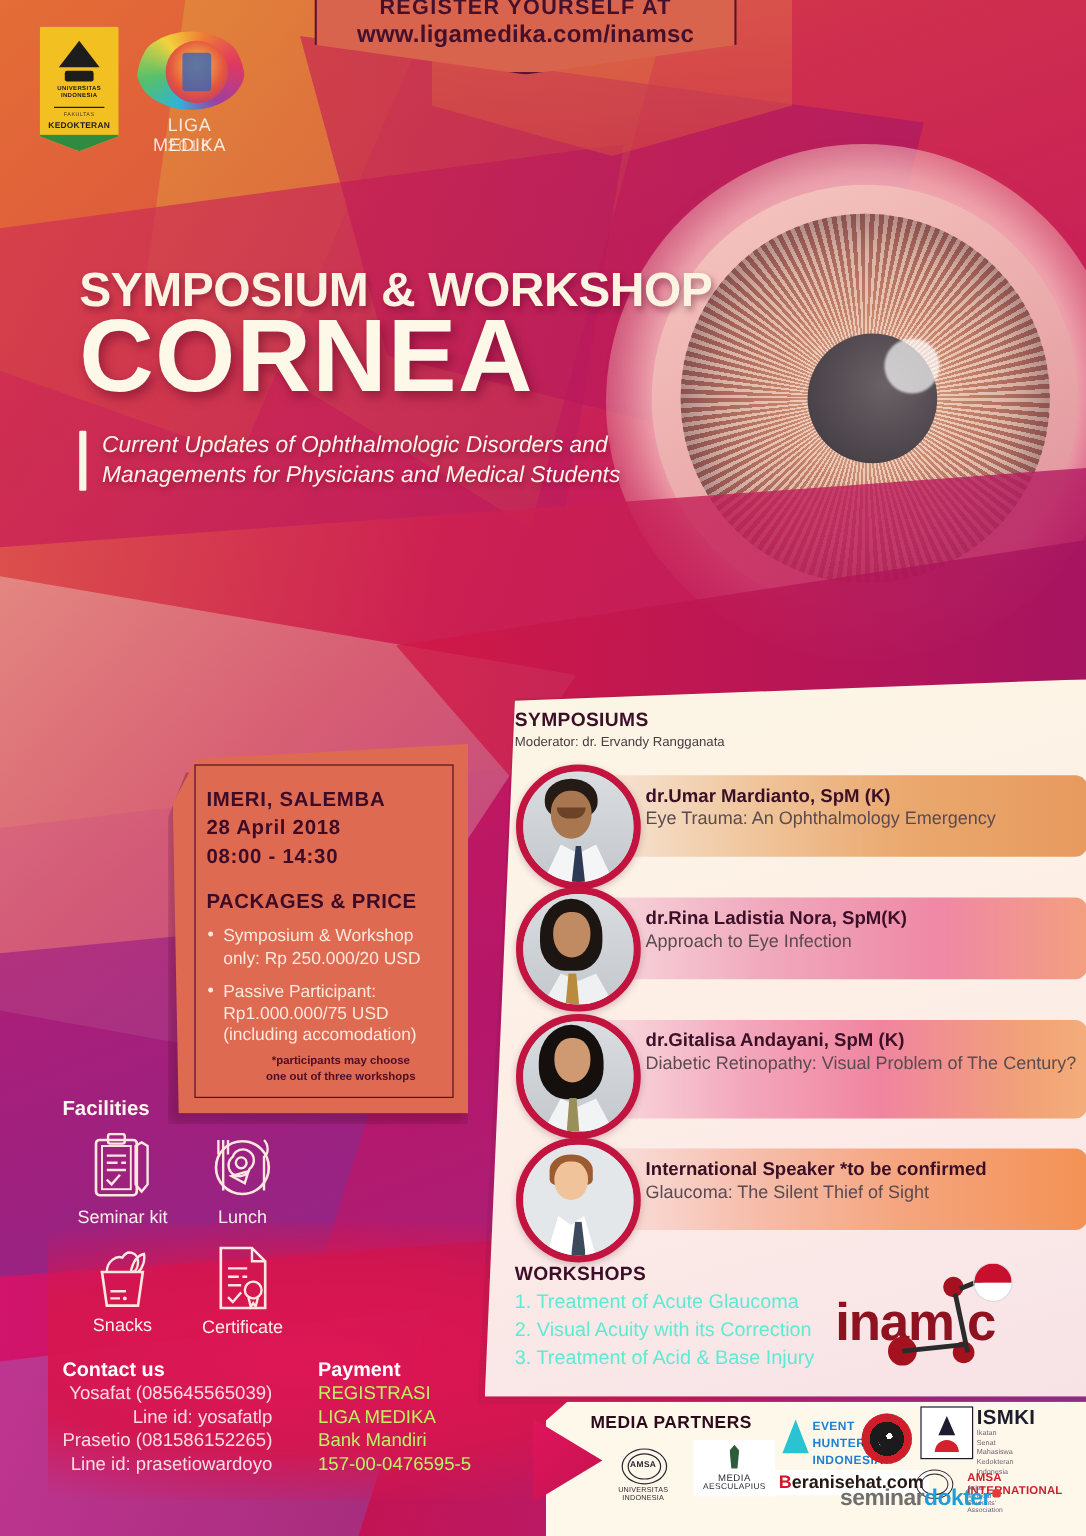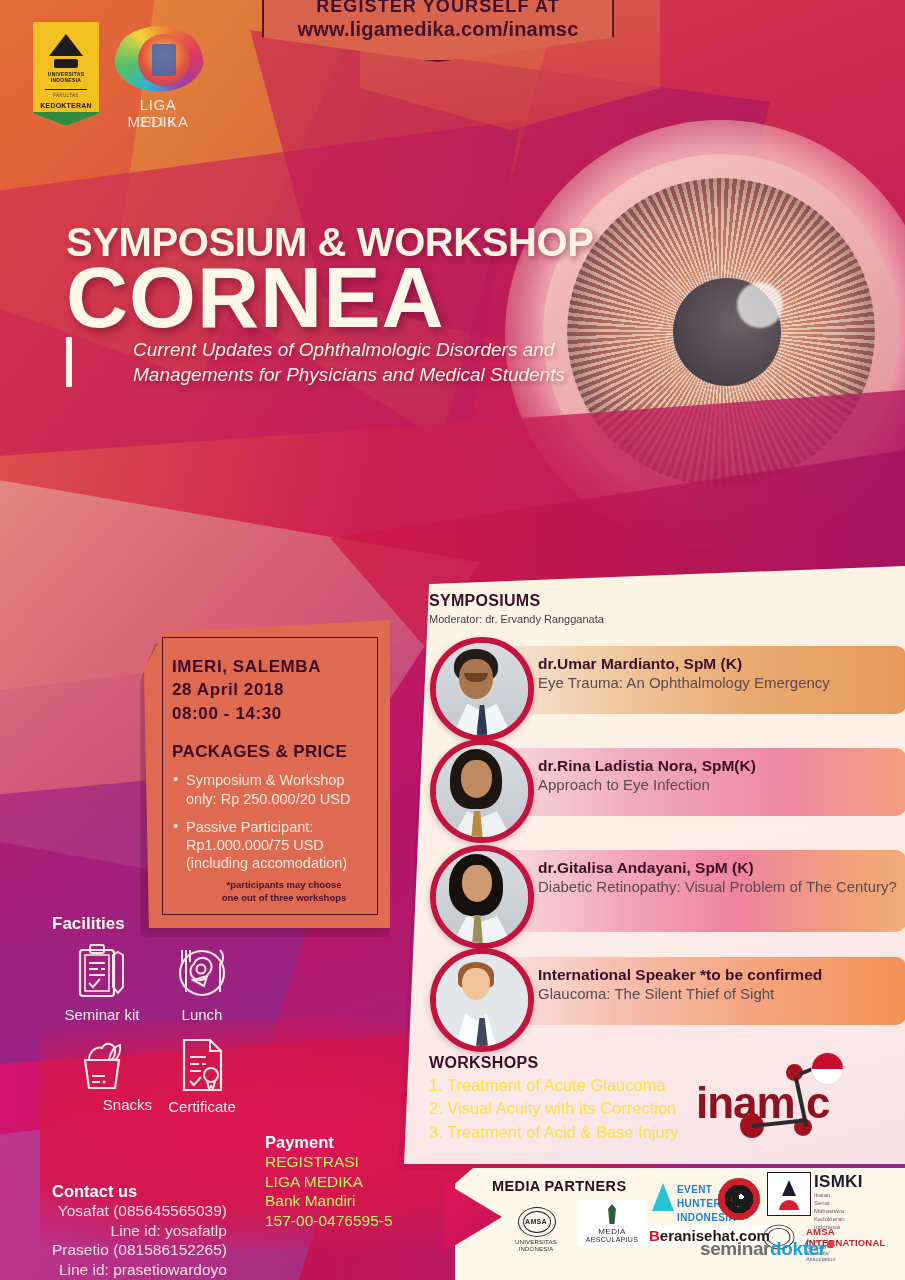--- a/index.html
+++ b/index.html
@@ -110,21 +110,21 @@
     box-shadow:0 3px 10px rgba(60,0,25,.35);}
   .register-box .r1{color:#45102c;font-size:18px;font-weight:bold;letter-spacing:1.1px;}
   .register-box .r2{color:#45102c;font-size:20px;font-weight:bold;letter-spacing:.2px;margin-top:1px;}
 
   
   .title-block{position:absolute;left:66px;top:222px;width:560px;}
   .t-sym{color:#fbf4e2;font-size:40px;font-weight:bold;letter-spacing:-.4px;line-height:1;
     text-shadow:2px 3px 6px rgba(90,0,35,.45);}
   .t-cornea{color:#fdf8e8;font-size:86px;font-weight:bold;letter-spacing:1px;line-height:.92;margin-top:-4px;
     text-shadow:3px 4px 10px rgba(90,0,35,.5);}
-  .subtitle-row{display:flex;gap:48px;}
+  .subtitle-row{display:flex;margin-top:22px;}
   .sub-bar{width:6px;background:#fdf6e6;margin-right:13px;border-radius:1px;}
   .subtitle{color:#fdf3e6;font-size:19px;font-style:italic;line-height:1.32;
     text-shadow:1px 2px 5px rgba(90,0,35,.45);}
 
   
   .info-shadow{position:absolute;left:140px;top:625px;width:250px;height:312px;
     background:rgba(70,8,30,.30);filter:blur(5px);
     clip-path:polygon(6% 6%,100% 0,100% 100%,0 100%,0 18%);}
   .info-box{position:absolute;left:144px;top:620px;width:246px;height:308px;
     background:#df6a52;
@@ -140,21 +140,21 @@
   .info-note{position:absolute;left:202px;top:878px;width:164px;color:#4a0e2a;font-size:9.5px;
     font-weight:bold;line-height:1.42;text-align:center;}
 
   
   .fac-title{position:absolute;left:52px;top:914px;color:#fff6ef;font-size:17px;font-weight:bold;}
   .fac-grid{position:absolute;left:52px;top:944px;width:200px;}
   .fac-cell{position:absolute;width:100px;text-align:center;}
   .fac-cell svg{display:block;margin:0 auto;}
   .fac-label{color:#fdeee7;font-size:15px;margin-top:4px;}
   .fc1{left:0;top:0;} .fc2{left:100px;top:0;}
-  .fc3{left:0;top:92px;text-align:right;} .fc4{left:100px;top:92px;}
+  .fc3{left:0;top:92px;} .fc4{left:100px;top:92px;}
 
   
   .panel-shadow{position:absolute;left:398px;top:570px;width:507px;height:600px;
     background:rgba(120,20,60,.18);filter:blur(7px);
     clip-path:polygon(6% 2%,100% 0,100% 100%,0 100%);}
   .panel{position:absolute;left:404px;top:566px;width:501px;height:598px;
     background:linear-gradient(165deg,#fbf6e4 0%,#fdf3e6 22%,#fdeee6 48%,#fbe9e8 72%,#f7e2e6 100%);
     clip-path:polygon(5% 3%,100% 0,100% 100%,0 100%);}
 
   .sym-h{position:absolute;left:429px;top:592px;color:#3d0e28;font-size:16px;font-weight:bold;letter-spacing:.3px;}
@@ -177,32 +177,32 @@
   .av-bg{position:absolute;inset:0;background:linear-gradient(180deg,#d9dde0,#c3c8cd);}
   .av-hair{position:absolute;border-radius:50% 50% 42% 42%;}
   .av-face{position:absolute;border-radius:45% 45% 50% 50%;}
   .av-coat{position:absolute;bottom:0;left:0;right:0;background:#f3f5f7;
     clip-path:polygon(18% 100%,34% 8%,50% 30%,66% 8%,82% 100%);}
   .av-tie{position:absolute;left:50%;transform:translateX(-50%);bottom:0;width:11px;height:30px;
     background:#33415a;clip-path:polygon(30% 0,70% 0,100% 100%,0 100%);}
 
   
   .ws-h{position:absolute;left:429px;top:1054px;color:#3d0e28;font-size:16px;font-weight:bold;letter-spacing:.3px;}
-  .ws-list{position:absolute;left:429px;top:1074px;color:#fde047;font-size:16.5px;line-height:1.42;}
+  .ws-list{position:absolute;left:429px;top:1074px;color:#5eead4;font-size:16.5px;line-height:1.42;}
 
   .inamsc{position:absolute;left:690px;top:1052px;width:160px;height:96px;}
   .inamsc .word{position:absolute;left:6px;top:26px;color:#8e1220;font-size:44px;font-weight:bold;letter-spacing:-1px;}
   .dot{position:absolute;border-radius:50%;background:#a4111f;}
   .edge{position:absolute;background:#2b2b2b;height:4px;transform-origin:left center;}
   .flag{position:absolute;right:6px;top:0;width:31px;height:31px;border-radius:50%;overflow:hidden;border:1px solid #ddd;}
   .flag .rtop{position:absolute;top:0;left:0;right:0;height:50%;background:#c8102e;}
   .flag .rbot{position:absolute;bottom:0;left:0;right:0;height:50%;background:#fff;}
 
   
-  .contact{position:absolute;left:52px;top:1182px;color:#fde9e6;}
+  .contact{position:absolute;left:52px;top:1133px;color:#fde9e6;}
   .contact .h{font-size:16.5px;font-weight:bold;color:#fff;}
   .contact .l{font-size:15.5px;line-height:1.27;color:#fbdce0;text-align:right;}
   .payment{position:absolute;left:265px;top:1133px;color:#fde9e6;}
   .payment .h{font-size:16.5px;font-weight:bold;color:#fff;}
   .payment .l{font-size:15.5px;line-height:1.27;color:#bef264;}
 
   
   .mp-panel{position:absolute;left:455px;top:1168px;width:450px;height:112px;
     background:#fdf8ea;clip-path:polygon(4% 0,100% 0,100% 100%,0 100%,0 14%);}
   .mp-title{position:absolute;left:492px;top:1178px;color:#2d0b1c;font-size:14.5px;font-weight:bold;letter-spacing:.4px;text-align:right;}

